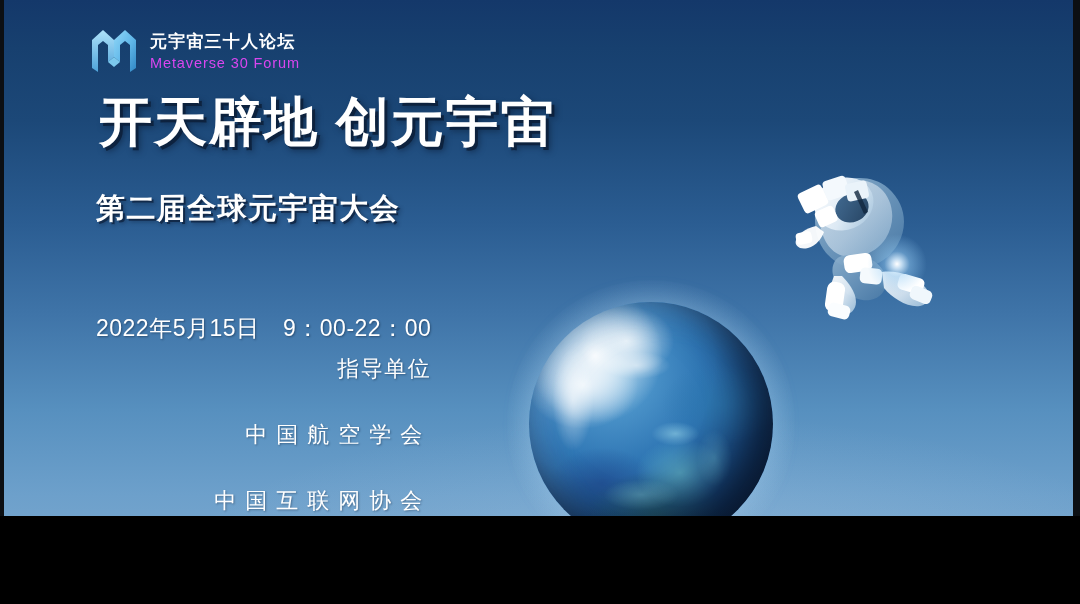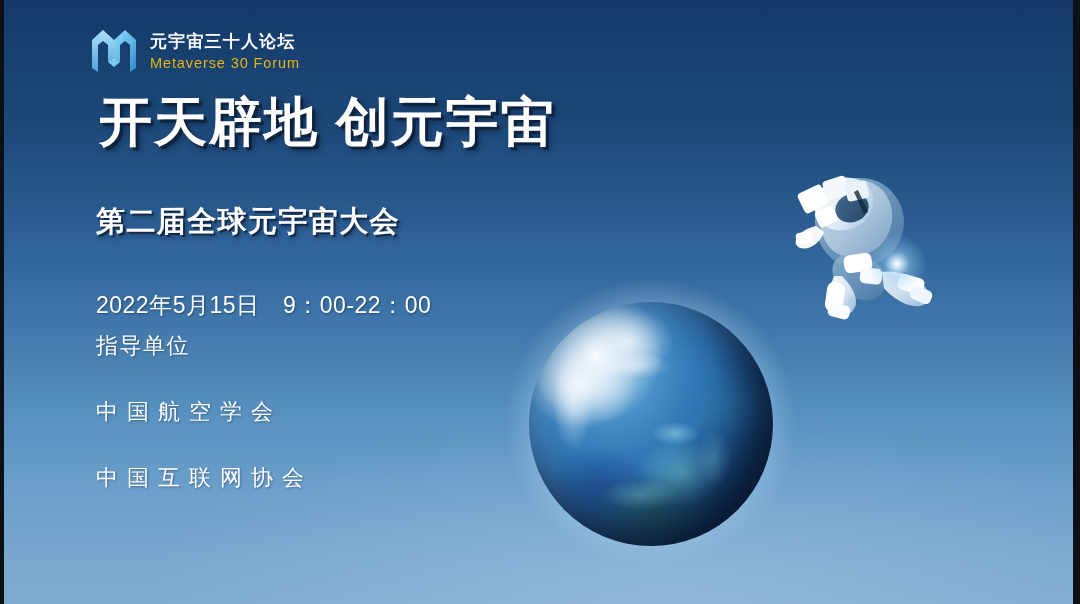--- a/index.html
+++ b/index.html
@@ -8,21 +8,21 @@
     padding: 0;
     background: #000;
   }
   body {
     font-family: "Liberation Sans", "DejaVu Sans", sans-serif;
   }
 
   #poster {
     position: relative;
     width: 1080px;
-    height: 604px;
+    height: 516px;
     overflow: hidden;
     background: #000;
   }
 
   
   .sky {
     position: absolute;
     left: 0; top: 0;
     width: 1080px;
     height: 604px;
@@ -81,21 +81,21 @@
     font-size: 17px;
     font-weight: bold;
     color: #ffffff;
     letter-spacing: 1.2px;
     line-height: 1.15;
     white-space: nowrap;
   }
   .logo-en {
     font-size: 14.5px;
     font-weight: normal;
-    color: #eab308;
+    color: #d946ef;
     letter-spacing: 0.9px;
     line-height: 1.25;
     margin-top: 2px;
     white-space: nowrap;
   }
 
   
   .main-title {
     position: absolute;
     left: 99px;
@@ -118,29 +118,29 @@
     top: 188px;
     font-size: 29px;
     font-weight: bold;
     color: #ffffff;
     letter-spacing: 1.4px;
     line-height: 1.42;
     white-space: nowrap;
     text-shadow:
        2px 2px 0px rgba(14,34,62,0.8),
        3px 3px 4px rgba(8,22,44,0.45);
-    margin-top: 13px;
   }
   .subtitle div { white-space: nowrap; }
 
   
   .info-block {
     position: absolute;
     left: 96px;
-    top: 293px;
+    top: 316px;
+    text-align: right;
   }
   .info-date {
     font-size: 23px;
     color: #ffffff;
     letter-spacing: 0.5px;
     line-height: 1.1;
     white-space: nowrap;
     font-weight: normal;
     text-shadow: 1px 1px 2px rgba(10,28,52,0.45);
   }

